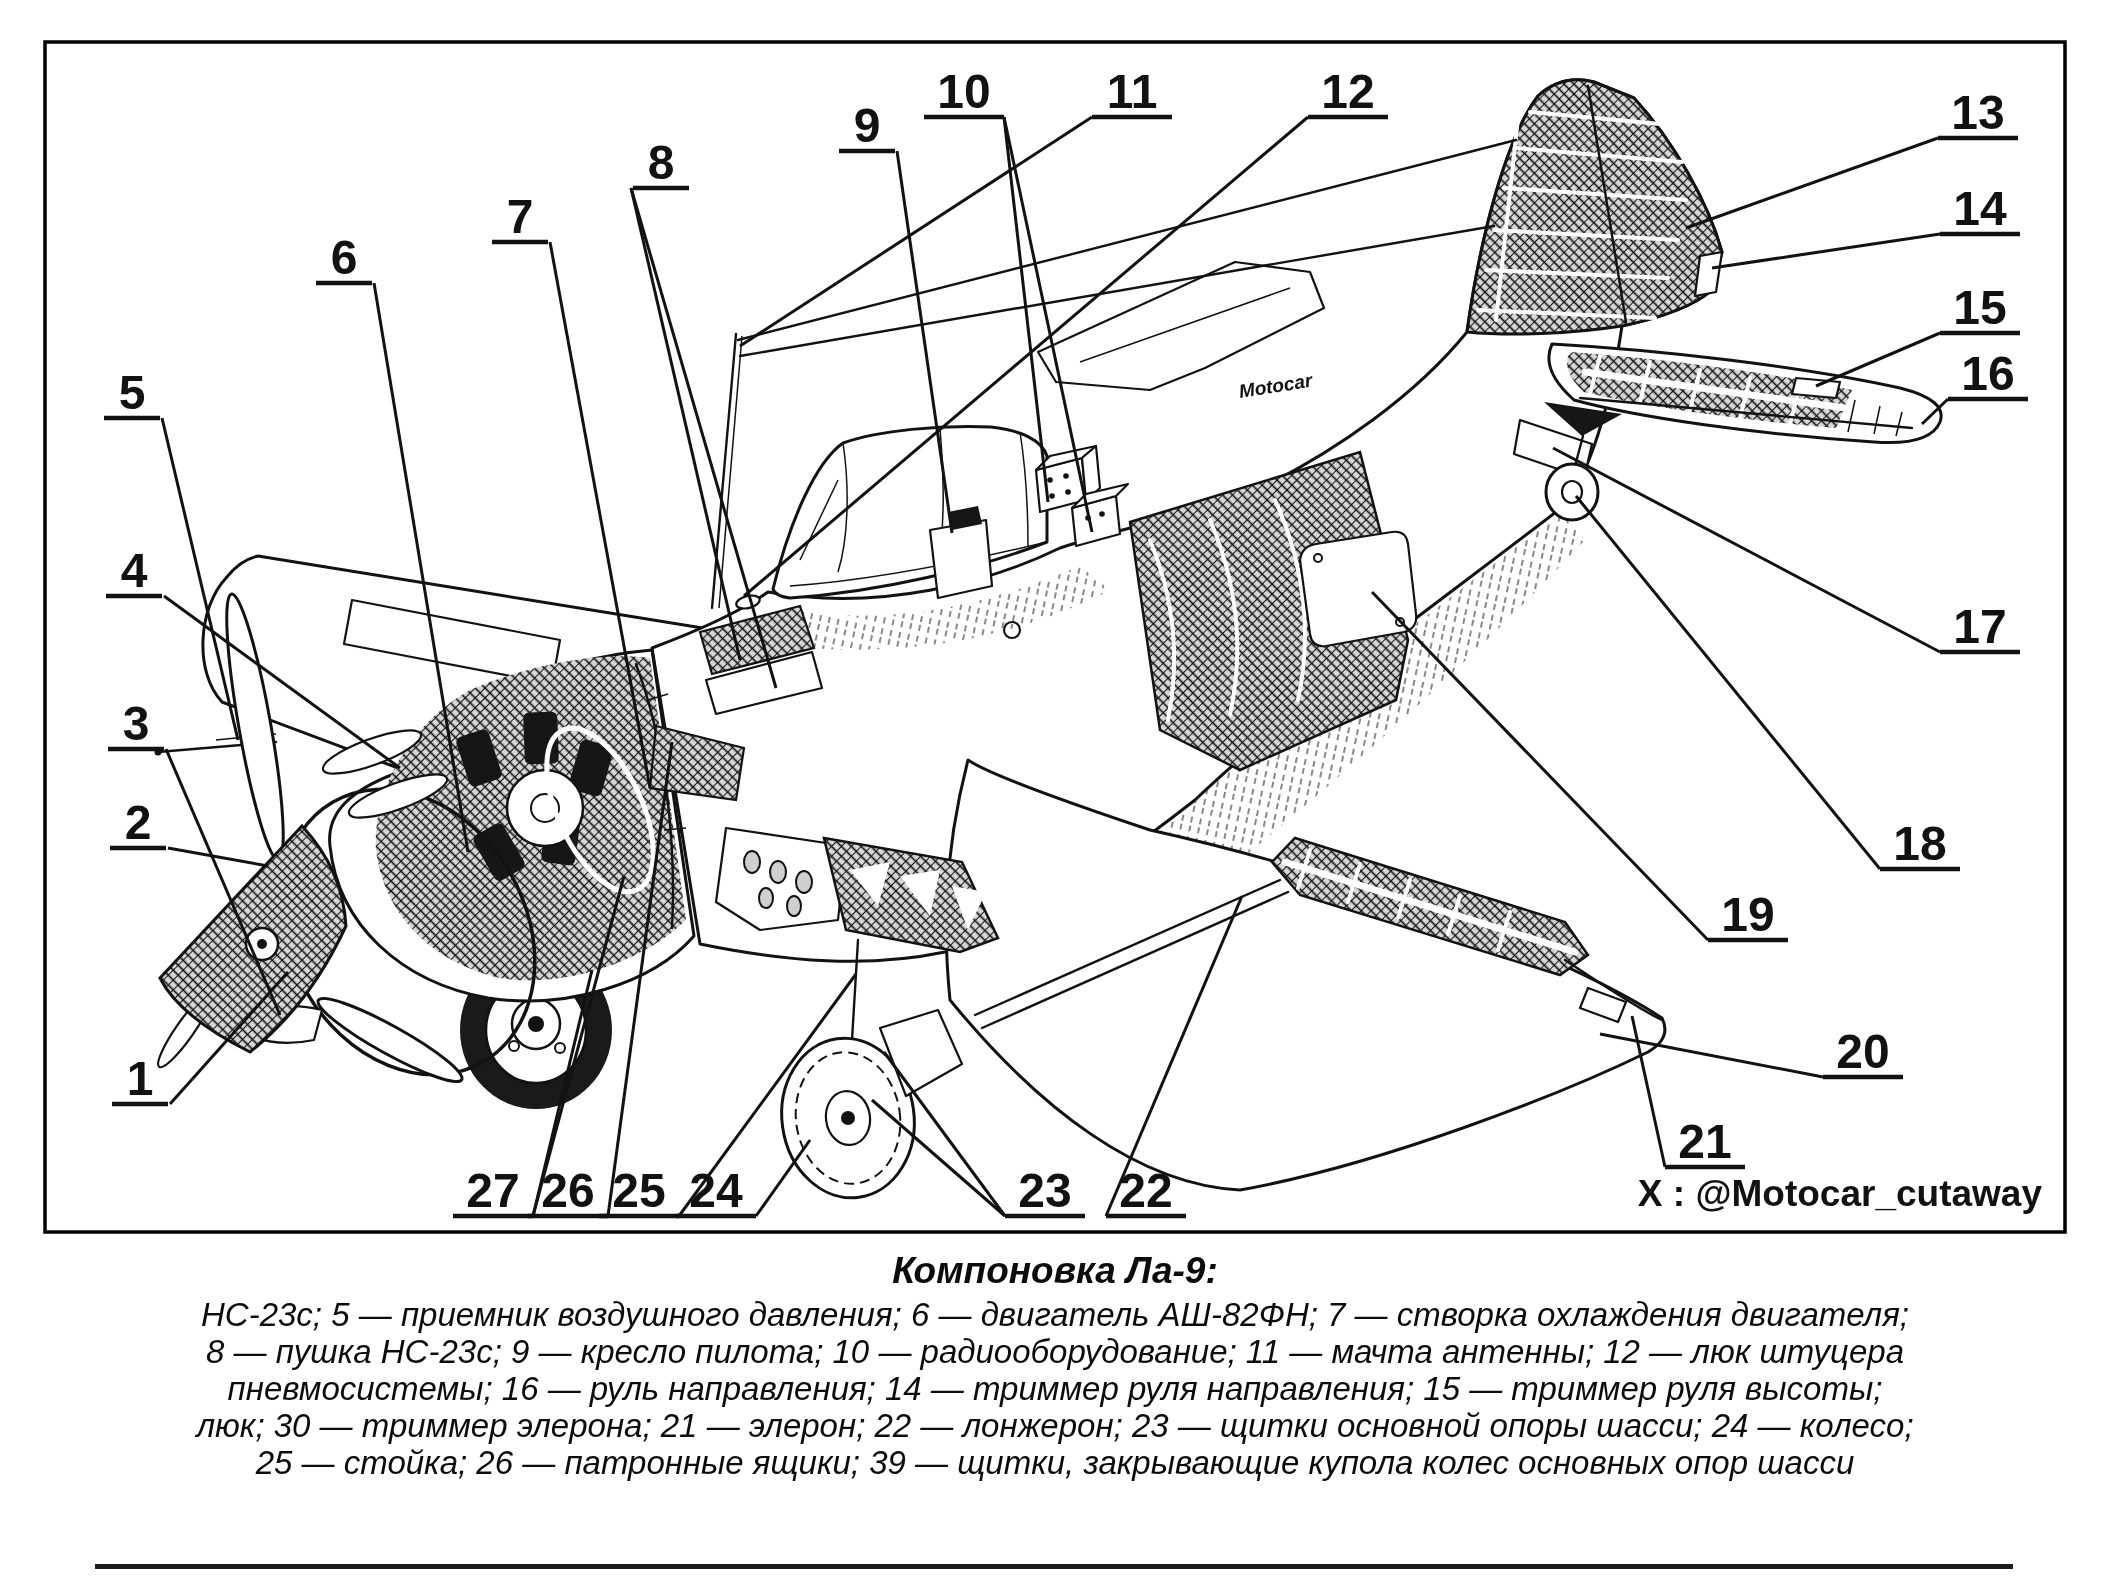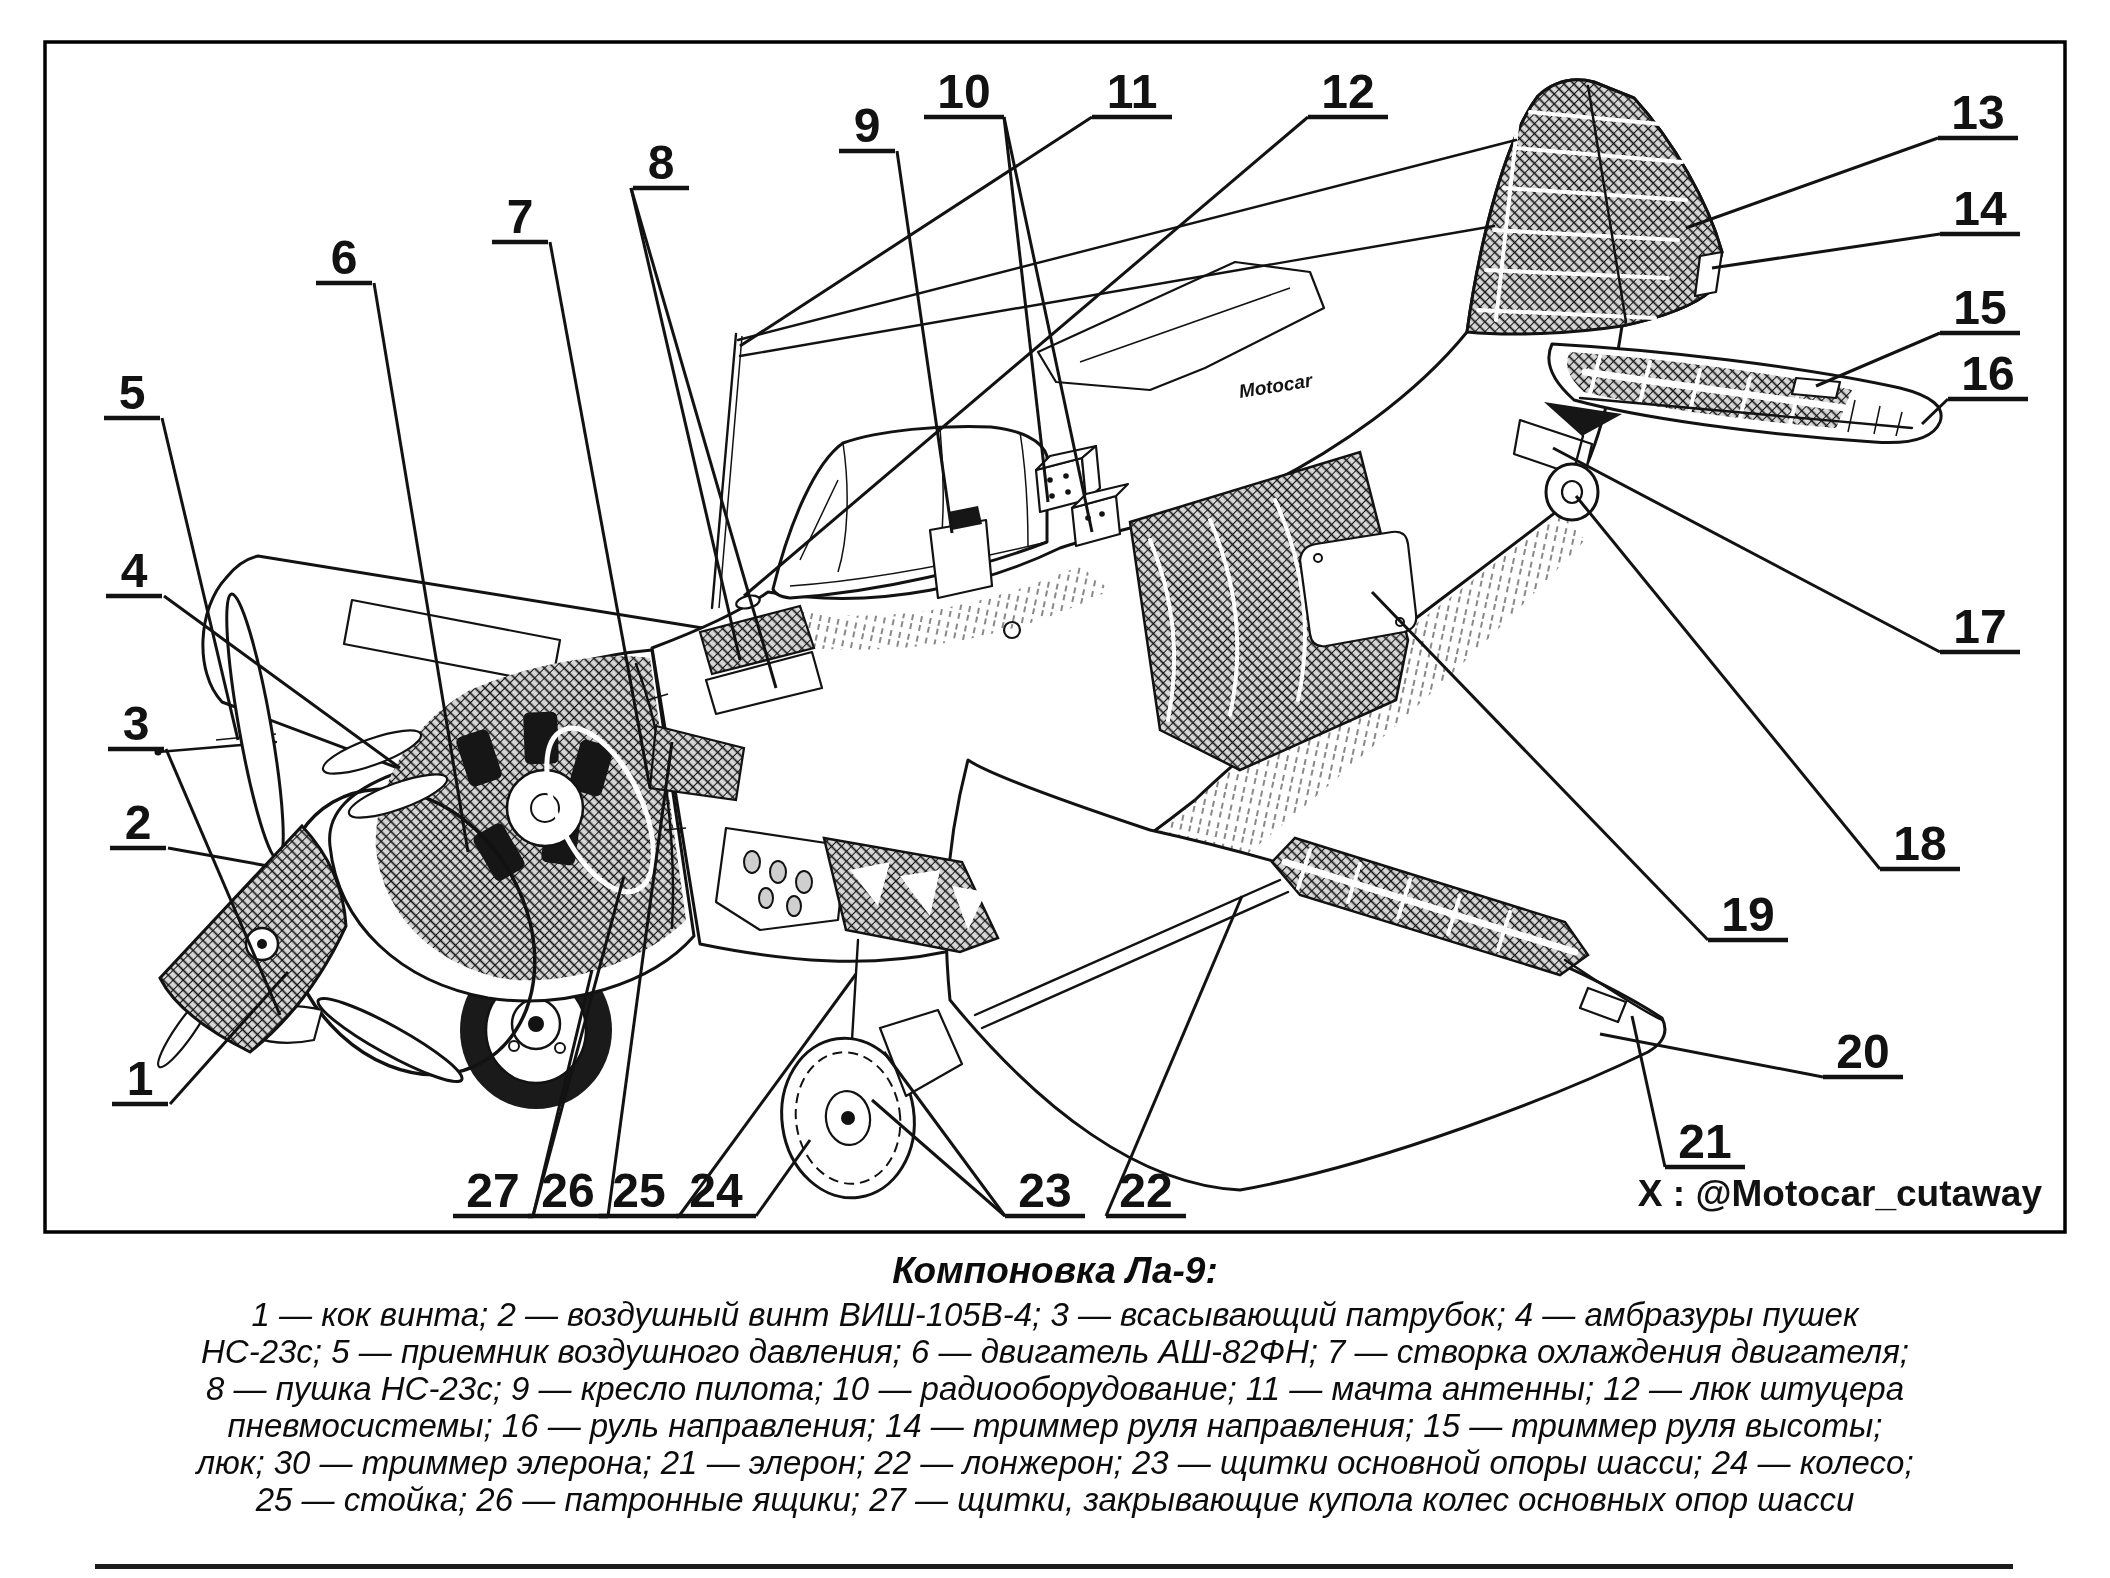--- a/index.html
+++ b/index.html
@@ -342,23 +342,22 @@
         <line x1="453" y1="1216" x2="533" y2="1216" class="uline"></line>
         <text x="493" y="1207" class="numlbl" text-anchor="middle">27</text>
       </g>
 
     <text class="corner-wm" x="2042" y="1206" text-anchor="end">X : @Motocar_cutaway</text>
   </svg>
 
   <div id="caption">
     <div class="cap-title">Компоновка Ла-9:</div>
     <div id="cap-lines">
-        <div class="cap-line">1 — кок винта; 2 — воздушный винт ВИШ-105В-4; 3 — всасывающий патрубок; 4 — амбразуры пушек</div>
         <div class="cap-line">НС-23с; 5 — приемник воздушного давления; 6 — двигатель АШ-82ФН; 7 — створка охлаждения двигателя;</div>
         <div class="cap-line">8 — пушка НС-23с; 9 — кресло пилота; 10 — радиооборудование; 11 — мачта антенны; 12 — люк штуцера</div>
         <div class="cap-line">пневмосистемы; 16 — руль направления; 14 — триммер руля направления; 15 — триммер руля высоты;</div>
         <div class="cap-line">люк; 30 — триммер элерона; 21 — элерон; 22 — лонжерон; 23 — щитки основной опоры шасси; 24 — колесо;</div>
-        <div class="cap-line">25 — стойка; 26 — патронные ящики; 27 — щитки, закрывающие купола колес основных опор шасси</div>
+        <div class="cap-line">25 — стойка; 26 — патронные ящики; 39 — щитки, закрывающие купола колес основных опор шасси</div>
       </div>
   </div>
 
   <div id="bottom-bar"></div>
 </div>
 
 </body></html>

